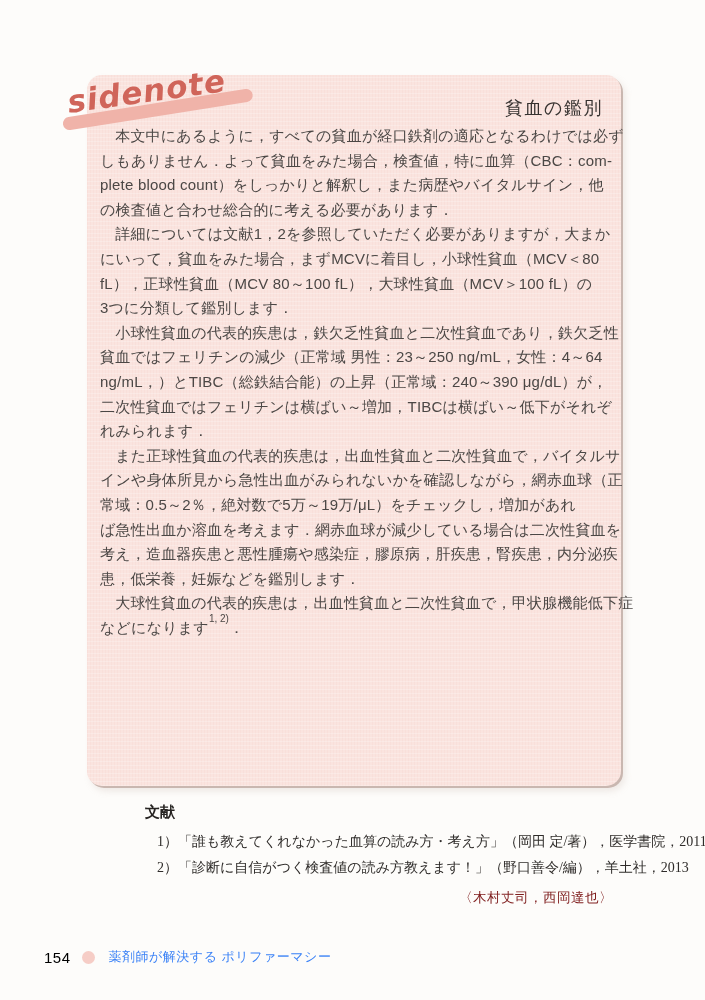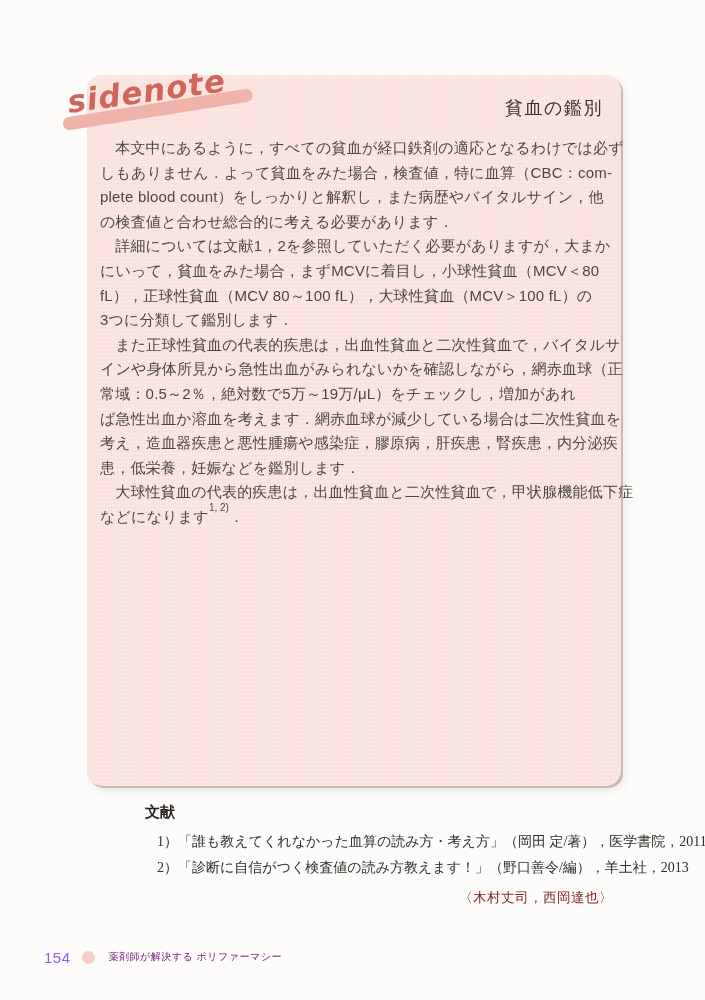--- a/index.html
+++ b/index.html
@@ -36,21 +36,20 @@
   
   .box-title{
     position:absolute;top:21px;right:18px;
     font-size:18px;font-weight:400;color:#363230;letter-spacing:1.5px;
   }
   
   .box-body{
     position:absolute;left:13px;top:49px;width:512px;
     font-size:15px;line-height:24.6px;color:#4b4745;
     letter-spacing:0.2px;
-    margin-top:12px;
   }
   .box-body p{margin:0;white-space:pre;}
   .box-body sup{
     font-size:10px;line-height:0;position:relative;top:-5px;letter-spacing:0;
   }
   
   .references{position:absolute;left:145px;top:803px;color:#2f2c2a;}
   .references .ref-heading{
     font-size:15px;font-weight:700;color:#262321;margin:0 0 7px 0;
   }
@@ -61,26 +60,26 @@
   
   .credit{
     position:absolute;top:889px;right:92px;
     font-size:13.5px;color:#7f1d1d;letter-spacing:0.5px;
   }
   
   .footer{
     position:absolute;left:44px;top:947px;height:20px;
     display:flex;align-items:center;
   }
-  .footer .page-number{font-size:15px;color:#8b5cf6;letter-spacing:0.5px;}
+  .footer .page-number{font-size:15px;color:#000000;letter-spacing:0.5px;}
   .footer .dot{
     width:13px;height:13px;border-radius:50%;background:#f6cdc6;
     margin:0 14px 0 11px;flex:0 0 auto;
   }
-  .footer .book-title{font-size:10px;color:#701a75;letter-spacing:0.5px;}
+  .footer .book-title{font-size:13px;color:#3b82f6;letter-spacing:0.5px;}
 </style>
 </head>
 <body>
 
 <div class="sidenote-box">
 
   <div class="logo-wrap">
     <div class="logo-swoosh"></div>
     <div class="logo-text">sidenote</div>
   </div>
@@ -89,20 +88,25 @@
 
   <div class="box-body">
     <p>　本文中にあるように，すべての貧血が経口鉄剤の適応となるわけでは必ず
 しもありません．よって貧血をみた場合，検査値，特に血算（CBC：com-
 plete blood count）をしっかりと解釈し，また病歴やバイタルサイン，他
 の検査値と合わせ総合的に考える必要があります．</p>
     <p>　詳細については文献1，2を参照していただく必要がありますが，大まか
 にいって，貧血をみた場合，まずMCVに着目し，小球性貧血（MCV＜80
 fL），正球性貧血（MCV 80～100 fL），大球性貧血（MCV＞100 fL）の
 3つに分類して鑑別します．</p>
+    <p>　小球性貧血の代表的疾患は，鉄欠乏性貧血と二次性貧血であり，鉄欠乏性
+貧血ではフェリチンの減少（正常域 男性：23～250 ng/mL，女性：4～64
+ng/mL，）とTIBC（総鉄結合能）の上昇（正常域：240～390 μg/dL）が，
+二次性貧血ではフェリチンは横ばい～増加，TIBCは横ばい～低下がそれぞ
+れみられます．</p>
     <p>　また正球性貧血の代表的疾患は，出血性貧血と二次性貧血で，バイタルサ
 インや身体所見から急性出血がみられないかを確認しながら，網赤血球（正
 常域：0.5～2％，絶対数で5万～19万/μL）をチェックし，増加があれ
 ば急性出血か溶血を考えます．網赤血球が減少している場合は二次性貧血を
 考え，造血器疾患と悪性腫瘍や感染症，膠原病，肝疾患，腎疾患，内分泌疾
 患，低栄養，妊娠などを鑑別します．</p>
     <p><span>　大球性貧血の代表的疾患は，出血性貧血と二次性貧血で，甲状腺機能低下症
 などになります</span><sup>1, 2)</sup><span>．</span></p>
   </div>
 

